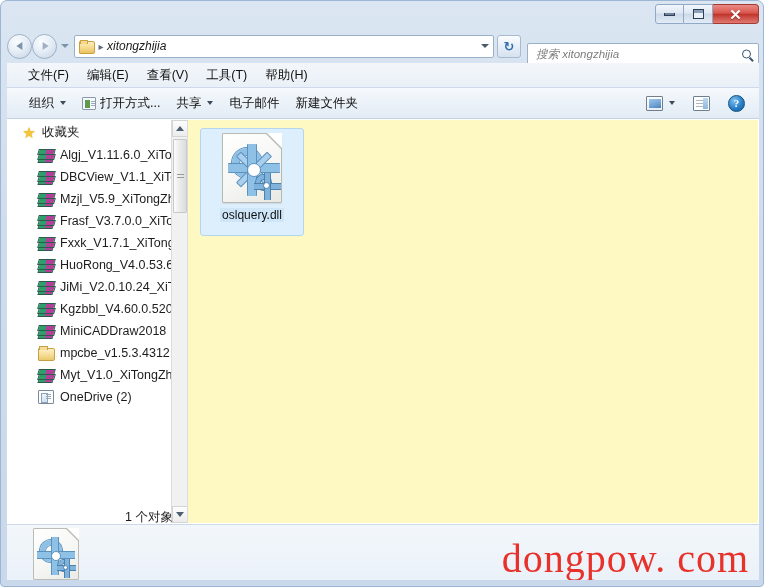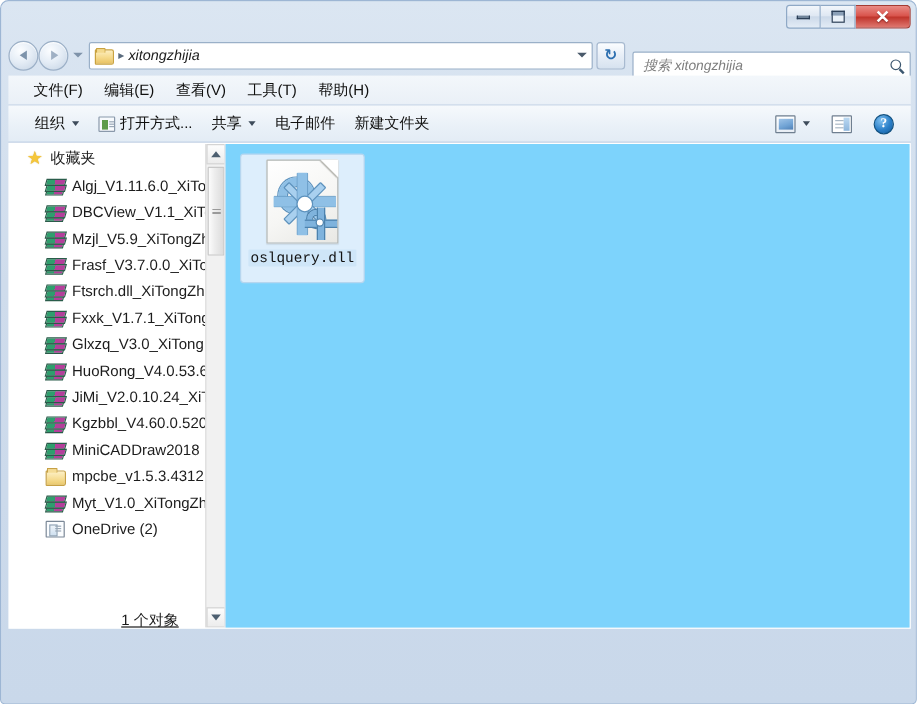--- a/index.html
+++ b/index.html
@@ -306,23 +306,22 @@
     border: 1px solid #c8c8c8; border-radius: 1px;
     display:flex; align-items:center; justify-content:center;
   }
   #navthumb .grip {
     width: 7px; height: 5px;
     background: repeating-linear-gradient(180deg,#9a9a9a 0 1px,transparent 1px 3px);
   }
 
   
   #content {
-    flex: 1 1 auto; position: relative; background: #7dd3fc;
+    flex: 1 1 auto; position: relative; background: #fef9c3;
     padding: 8px 0 0 12px;
-    font-family: Liberation Mono, monospace;
   }
   .tile {
     width: 104px; height: 108px;
     display: flex; flex-direction: column; align-items: center;
     padding-top: 4px;
     background: #ddeefc;
     border: 1px solid #b6d6ef;
     border-radius: 3px;
   }
   .dllicon {
@@ -437,22 +436,22 @@
     font-size: 12.5px; color: #1b1b1b;
   }
   #watermark {
     position: absolute; right: 10px; bottom: -2px;
     font-family: "Liberation Serif", "DejaVu Serif", serif;
     font-size: 40px; color: #e8312a; letter-spacing: 1px;
     white-space: nowrap;
   }
   
   #statusline {
-    position: absolute; left: 100px; top: 508px;
-    font-size: 12.5px; color: #1b1b1b; text-decoration: underline;
+    position: absolute; left: 124px; top: 508px;
+    font-size: 12.5px; color: #1b1b1b;
   }
 </style>
 </head>
 <body>
 
 <div id="window">
 
   <div id="titlebar">
     <div id="winbuttons">
       <div class="wbtn min">
@@ -563,33 +562,21 @@
         <div class="navitem">
           <span class="ico-arch">
               <i></i>
             </span>
           <span class="lbl">Frasf_V3.7.0.0_XiTo</span>
         </div>
         <div class="navitem">
           <span class="ico-arch">
               <i></i>
             </span>
-          <span class="lbl">Ftsrch.dll_XiTongZh</span>
-        </div>
-        <div class="navitem">
-          <span class="ico-arch">
-              <i></i>
-            </span>
           <span class="lbl">Fxxk_V1.7.1_XiTong</span>
-        </div>
-        <div class="navitem">
-          <span class="ico-arch">
-              <i></i>
-            </span>
-          <span class="lbl">Glxzq_V3.0_XiTong</span>
         </div>
         <div class="navitem">
           <span class="ico-arch">
               <i></i>
             </span>
           <span class="lbl">HuoRong_V4.0.53.6</span>
         </div>
         <div class="navitem">
           <span class="ico-arch">
               <i></i>
@@ -650,14 +637,27 @@
             <span class="gear-hole-s"></span>
           </span>
         </div>
         <div class="tile-label">oslquery.dll</div>
       </div>
     </div>
   </div>
 
   <div id="statusline">1 个对象</div>
 
+  <div id="details">
+    <div id="detail-icon">
+      <span class="fold"></span>
+      <span class="dg-big">
+        <span class="dg-hole"></span>
+      </span>
+      <span class="dg-sm">
+        <span class="dg-hole-s"></span>
+      </span>
+    </div>
+    <div id="detail-text"></div>
+    <div id="watermark">dongpow. com</div>
+  </div>
 
 </div>
 
 </body></html>

